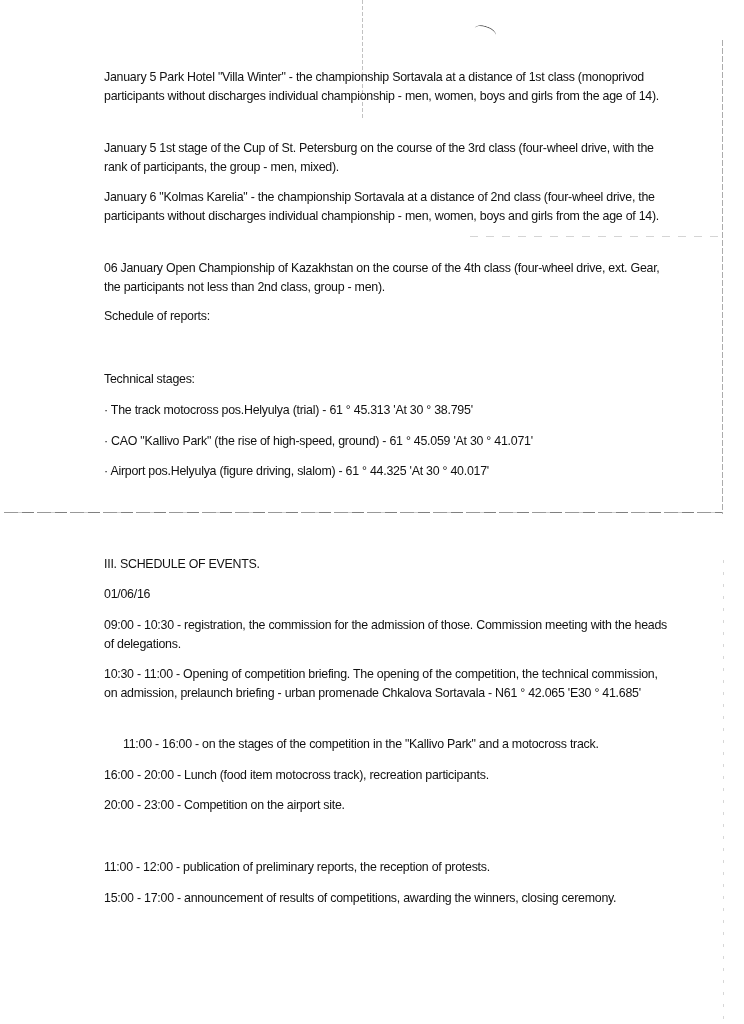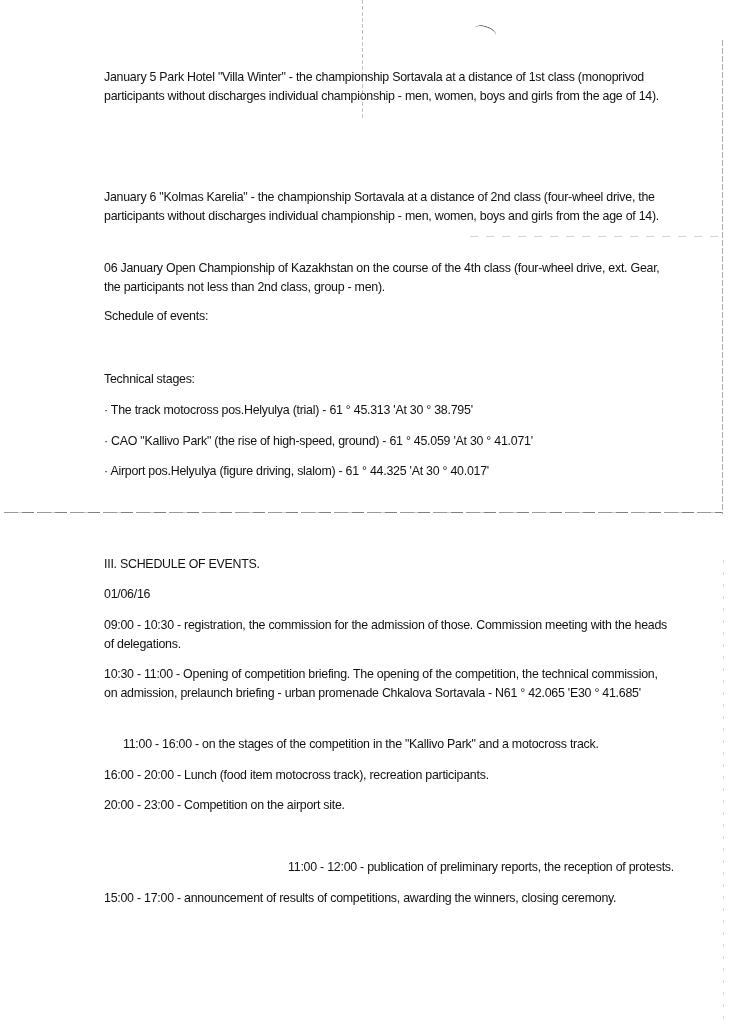--- a/index.html
+++ b/index.html
@@ -48,30 +48,31 @@
 
 <div class="page">
   <div class="mark-top"></div>
   <div class="fold-v-mid"></div>
   <div class="fold-v-right"></div>
   <div class="fold-v-right2"></div>
   <div class="fold-h"></div>
   <div class="dash-stray"></div>
 
   <div class="p" style="top:68px;">January 5 Park Hotel "Villa Winter" - the championship Sortavala at a distance of 1st class (monoprivod participants without discharges individual championship - men, women, boys and girls from the age of 14).</div>
+  <div class="p" style="top:139px;">January 5 1st stage of the Cup of St. Petersburg on the course of the 3rd class (four-wheel drive, with the rank of participants, the group - men, mixed).</div>
   <div class="p" style="top:188px;">January 6 "Kolmas Karelia" - the championship Sortavala at a distance of 2nd class (four-wheel drive, the participants without discharges individual championship - men, women, boys and girls from the age of 14).</div>
   <div class="p" style="top:259px;">06 January Open Championship of Kazakhstan on the course of the 4th class (four-wheel drive, ext. Gear, the participants not less than 2nd class, group - men).</div>
-  <div class="p" style="top:307px;">Schedule of events:</div>
+  <div class="p" style="top:307px;">Schedule of reports:</div>
   <div class="p" style="top:370px;">Technical stages:</div>
   <div class="p" style="top:401px;">· The track motocross pos.Helyulya (trial) - 61 ° 45.313 'At 30 ° 38.795'</div>
   <div class="p" style="top:432px;">· CAO "Kallivo Park" (the rise of high-speed, ground) - 61 ° 45.059 'At 30 ° 41.071'</div>
   <div class="p" style="top:462px;">· Airport pos.Helyulya (figure driving, slalom) - 61 ° 44.325 'At 30 ° 40.017'</div>
 
   <div class="p" style="top:555px;">III. SCHEDULE OF EVENTS.</div>
   <div class="p" style="top:585px;">01/06/16</div>
   <div class="p" style="top:616px;">09:00 - 10:30 - registration, the commission for the admission of those. Commission meeting with the heads of delegations.</div>
   <div class="p" style="top:665px;">10:30 - 11:00 - Opening of competition briefing. The opening of the competition, the technical commission, on admission, prelaunch briefing - urban promenade Chkalova Sortavala - N61 ° 42.065 'E30 ° 41.685'</div>
   <div class="p" style="top:735px;margin-left:19px;">11:00 - 16:00 - on the stages of the competition in the "Kallivo Park" and a motocross track.</div>
   <div class="p" style="top:766px;">16:00 - 20:00 - Lunch (food item motocross track), recreation participants.</div>
   <div class="p" style="top:796px;">20:00 - 23:00 - Competition on the airport site.</div>
-  <div class="p" style="top:858px;text-align:right;">11:00 - 12:00 - publication of preliminary reports, the reception of protests.</div>
+  <div class="p" style="top:858px;">11:00 - 12:00 - publication of preliminary reports, the reception of protests.</div>
   <div class="p" style="top:889px;">15:00 - 17:00 - announcement of results of competitions, awarding the winners, closing ceremony.</div>
 </div>
 
 </body></html>

